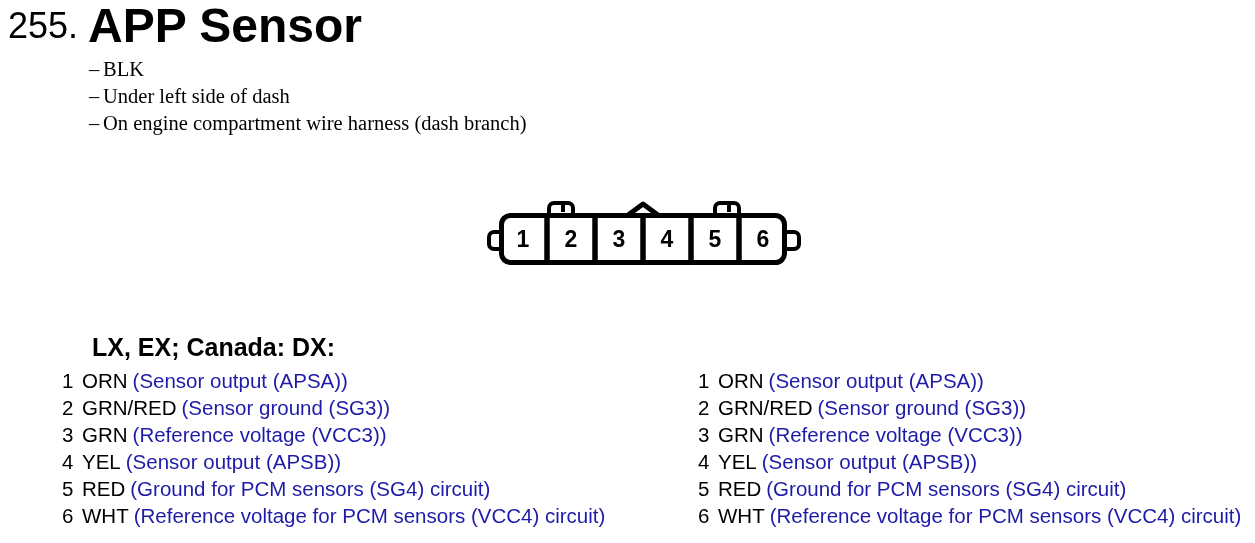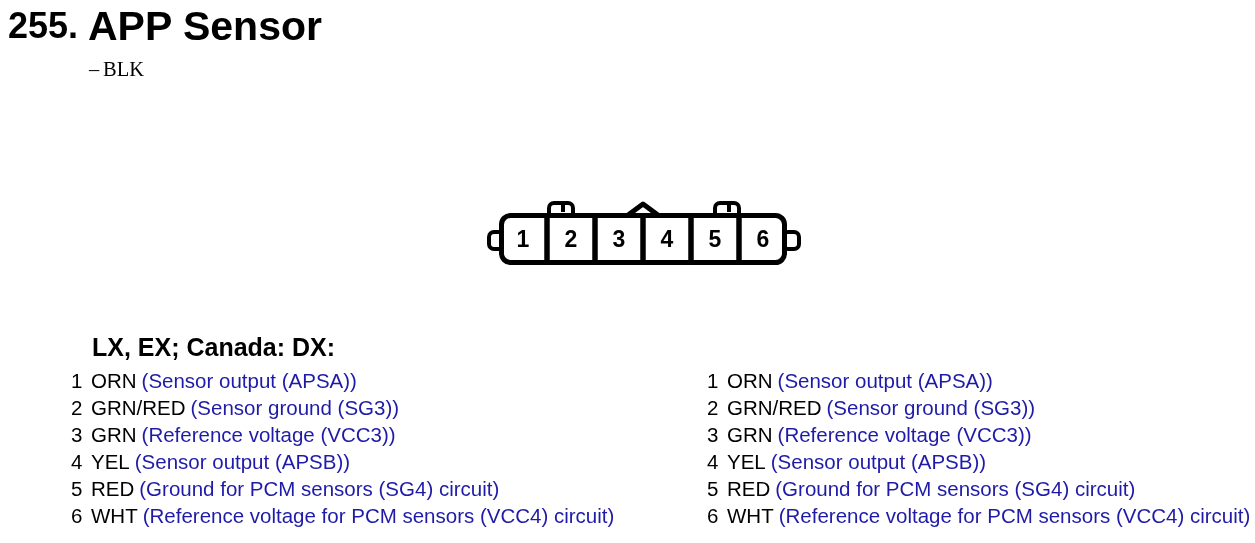--- a/index.html
+++ b/index.html
@@ -8,61 +8,63 @@
     width:1255px;height:543px;
     background:#ffffff;
     font-family:"Liberation Sans","DejaVu Sans",sans-serif;
     color:#000000;
     overflow:hidden;
   }
   
   .title-row{position:absolute;left:8px;top:6px;height:40px;}
   .title-num{
     position:absolute;left:0;top:0;
-    font-size:36px;font-weight:bold;line-height:40px;white-space:nowrap;
+    font-size:36px;font-weight:normal;line-height:40px;white-space:nowrap;
   }
   .title-text{
     position:absolute;left:80px;top:0;margin:0;
-    font-size:41px;font-weight:bold;line-height:40px;white-space:nowrap;
+    font-size:48px;font-weight:bold;line-height:40px;white-space:nowrap;
   }
   
   .notes{position:absolute;left:89px;top:56px;list-style:none;margin:0;padding:0;}
   .notes li{font-size:20.5px;line-height:27px;white-space:nowrap;font-family:Liberation Serif, serif;}
   .note-marker{display:inline-block;min-width:14px;}
   
   .connector{position:absolute;left:486px;top:196px;width:316px;height:76px;}
   .connector svg{display:block;}
   .pin-cell-num{font-family:"Liberation Sans","DejaVu Sans",sans-serif;font-size:23px;font-weight:bold;}
   
   .pinout-heading{
     position:absolute;margin:4px;
     font-size:25px;font-weight:bold;line-height:28px;white-space:nowrap;
   }
   .pinout-heading.left{left:88px;top:329px;}
   .pinout-heading.right{left:725px;top:329px;}
-  .pinout-rows{position:absolute;margin-left:9px;}
+  .pinout-rows{position:absolute;}
   .pinout-rows.left{left:62px;top:367px;}
   .pinout-rows.right{left:698px;top:367px;}
   .pin-row{font-size:20.5px;line-height:27px;white-space:nowrap;}
   .pin-num{display:inline-block;min-width:13px;margin-right:7px;}
   .wire{margin-right:5px;}
   .desc{color:#1f1ba8;}
 </style>
 </head>
 <body>
 
 <div class="page">
 
   <header class="title-row">
     <span class="title-num">255.</span>
     <h1 class="title-text">APP Sensor</h1>
   </header>
 
   <ul class="notes">
     <li><span class="note-marker">–</span><span>BLK</span></li>
+    <li><span class="note-marker">–</span><span>Under left side of dash</span></li>
+    <li><span class="note-marker">–</span><span>On engine compartment wire harness (dash branch)</span></li>
   </ul>
 
   <div class="connector">
     <svg width="316" height="76" viewBox="0 0 316 76">
 
       <g>
         <rect x="63" y="7" width="24" height="16" rx="5" fill="#ffffff" stroke="#000000" stroke-width="4"></rect>
         <line x1="77" y1="5" x2="77" y2="16" stroke="#000000" stroke-width="4"></line>
       </g>
       <g>

